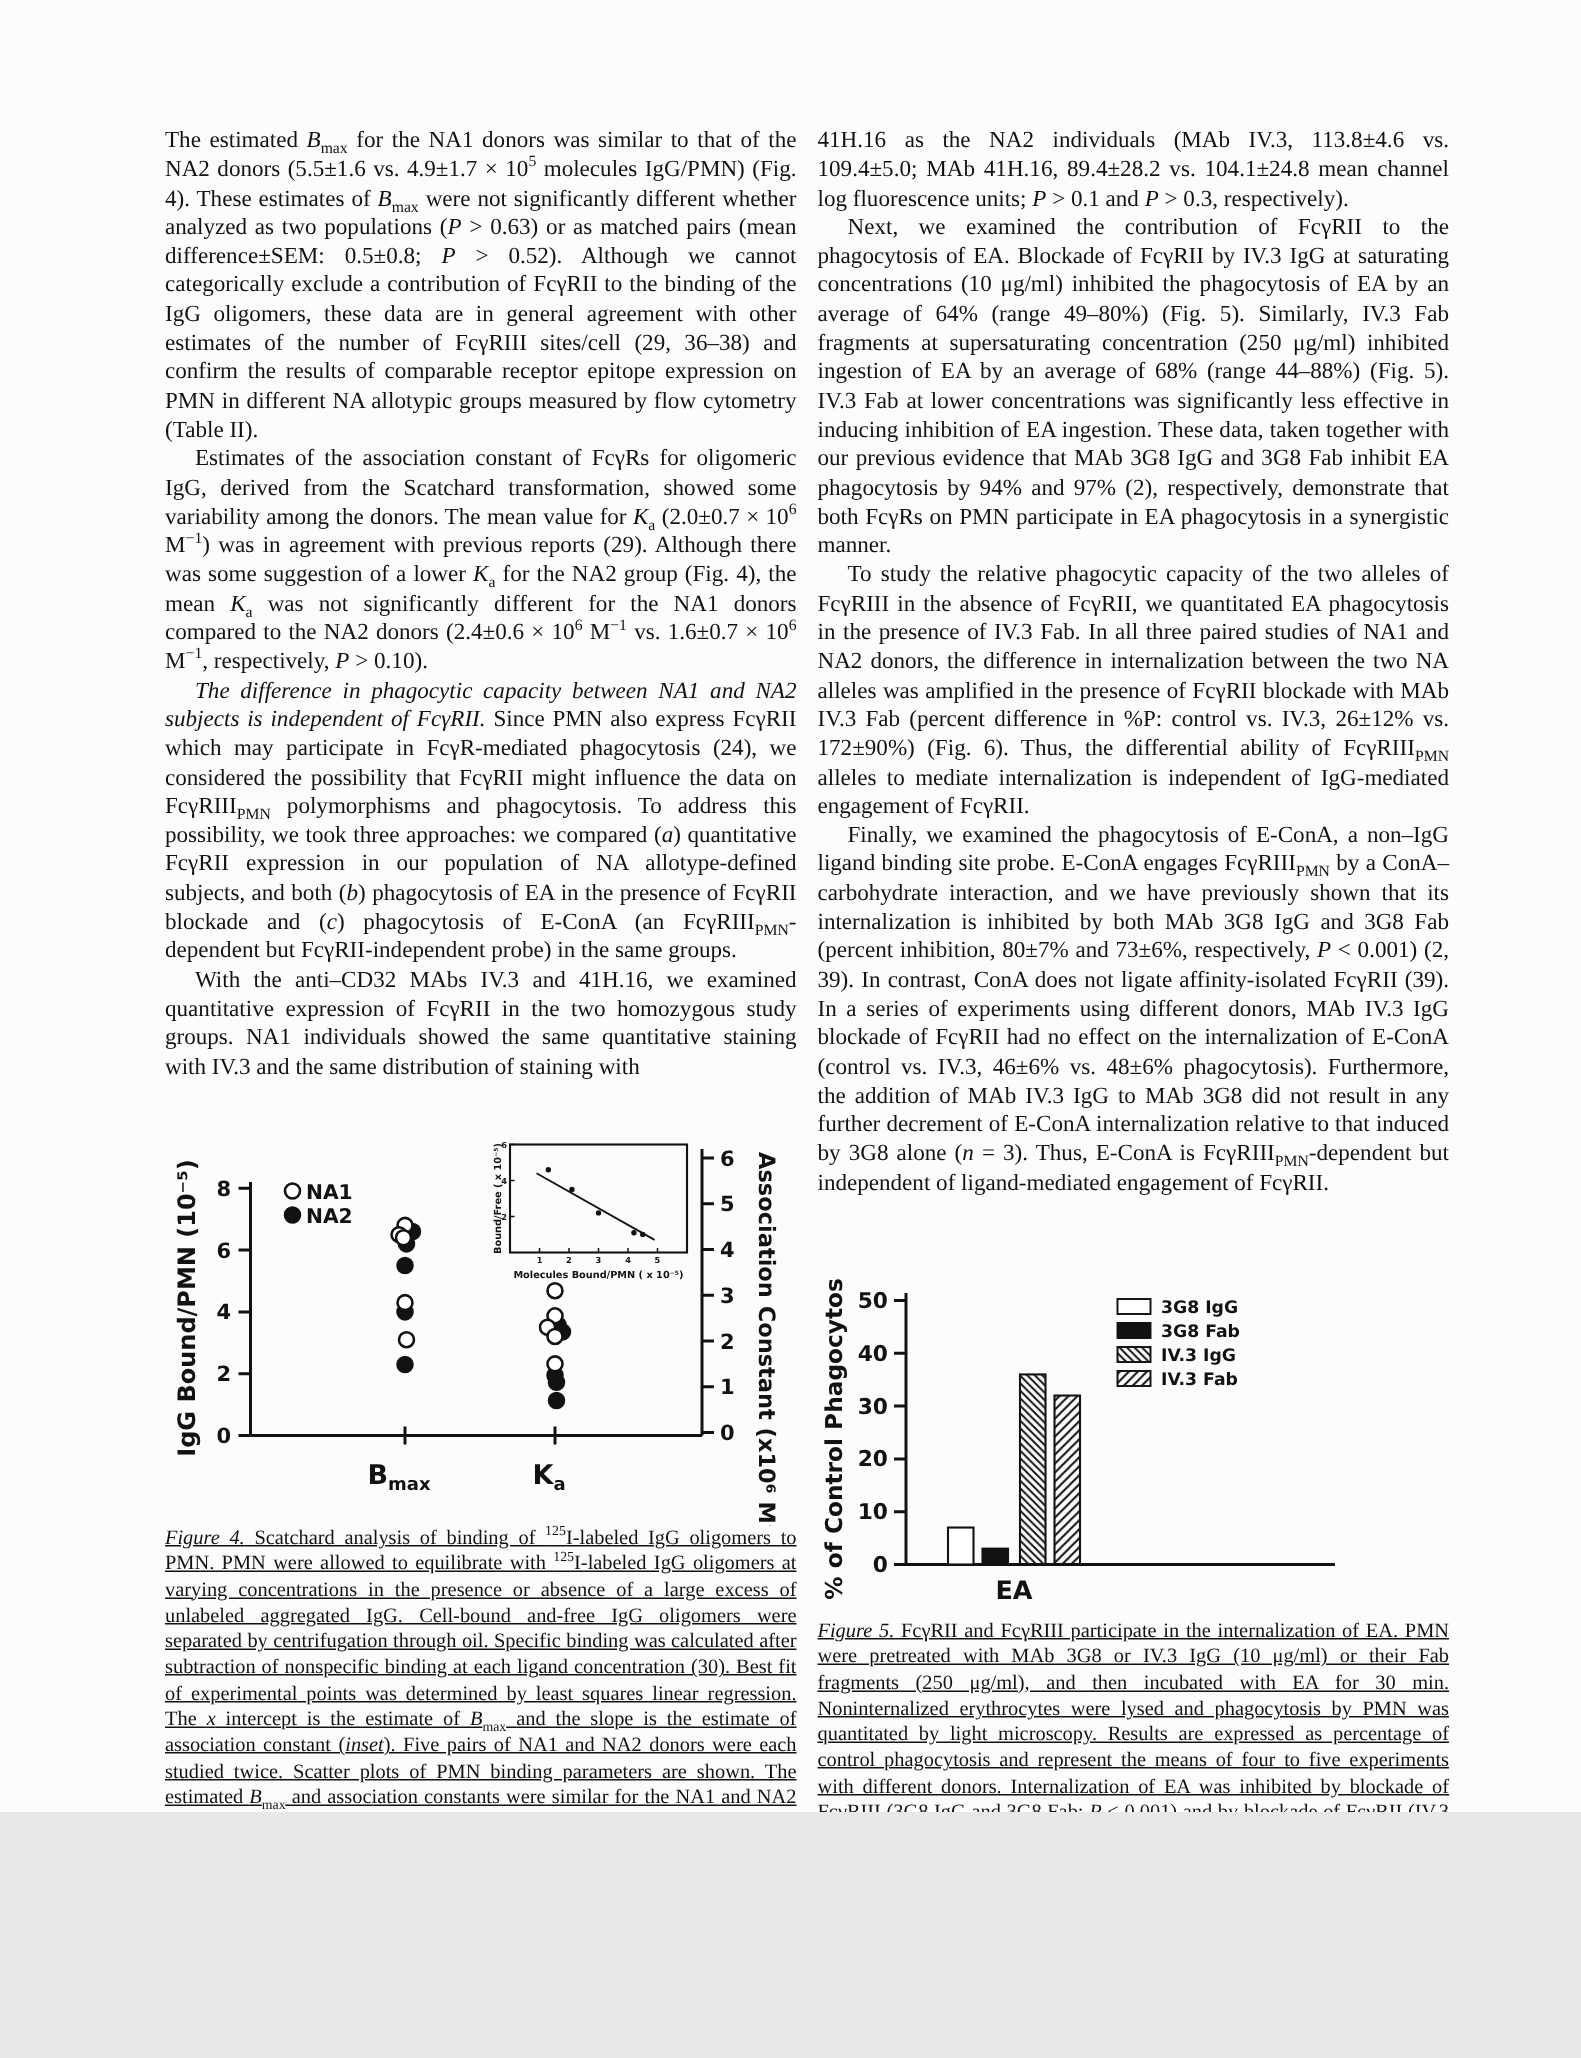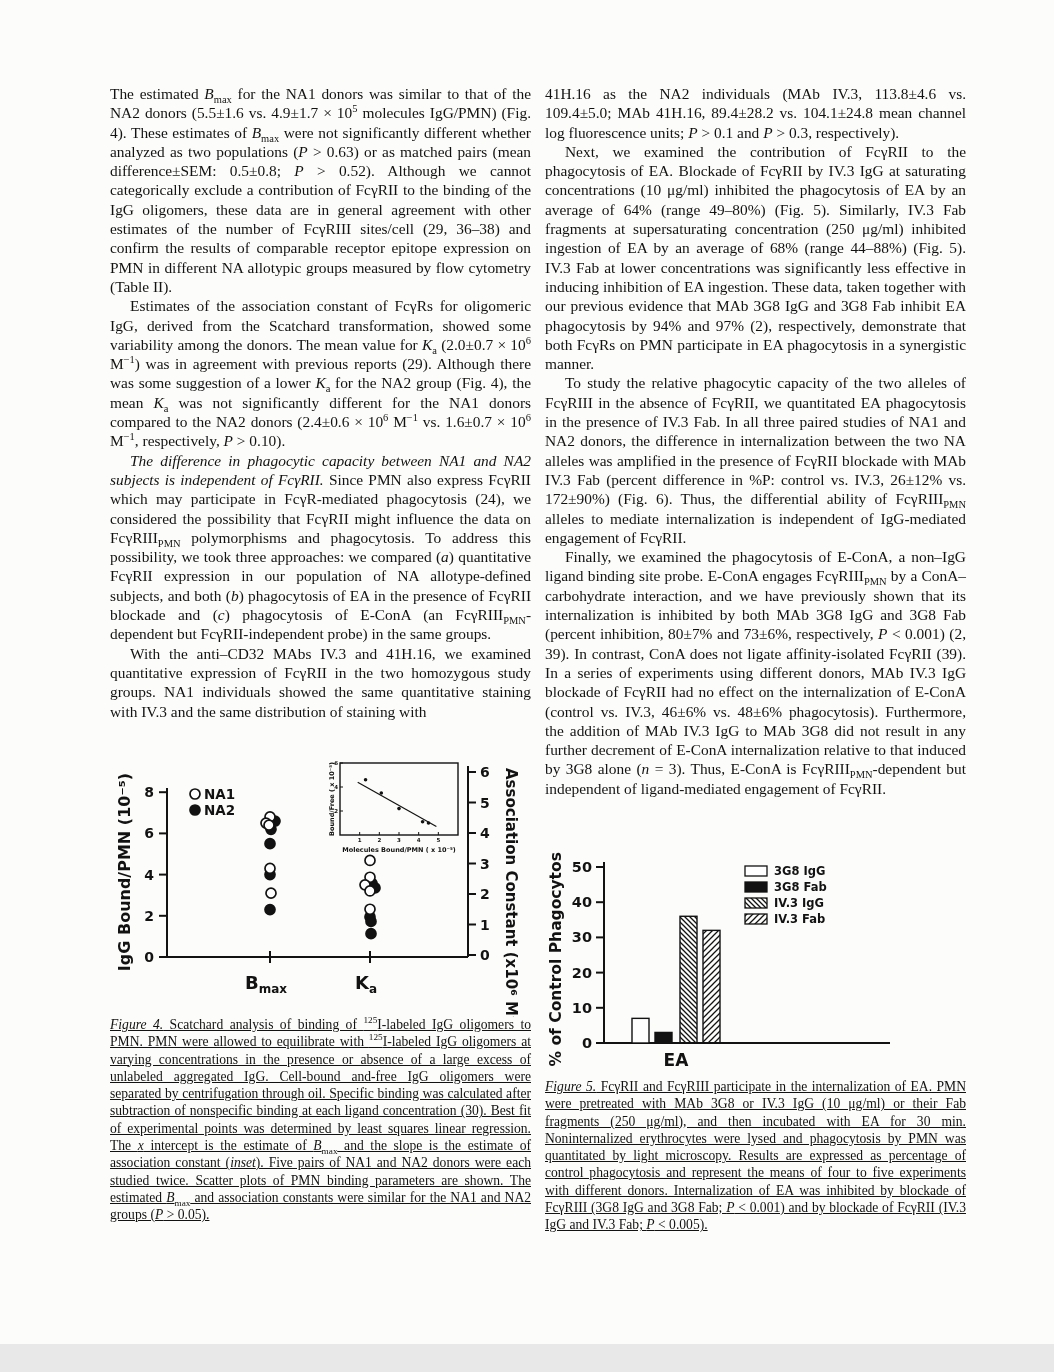--- a/index.html
+++ b/index.html
@@ -1,18 +1,18 @@
 <!DOCTYPE html>
 <html><head>
 <meta charset="utf-8">
 <style>
   html,body{margin:0;padding:0;background:#e8e8e8;}
   .page{
     position:relative;
-    width:1054px;height:1344px;
+    width:1054px;height:1208px;
     background:#fcfcfa;
     font-family:"Liberation Serif", serif;
     color:#121212;
     margin:0 auto;
     overflow:hidden;
   }
   .col{
     position:absolute;width:421px;
     text-align:justify;
     font-size:15.4px;line-height:19.3px;

